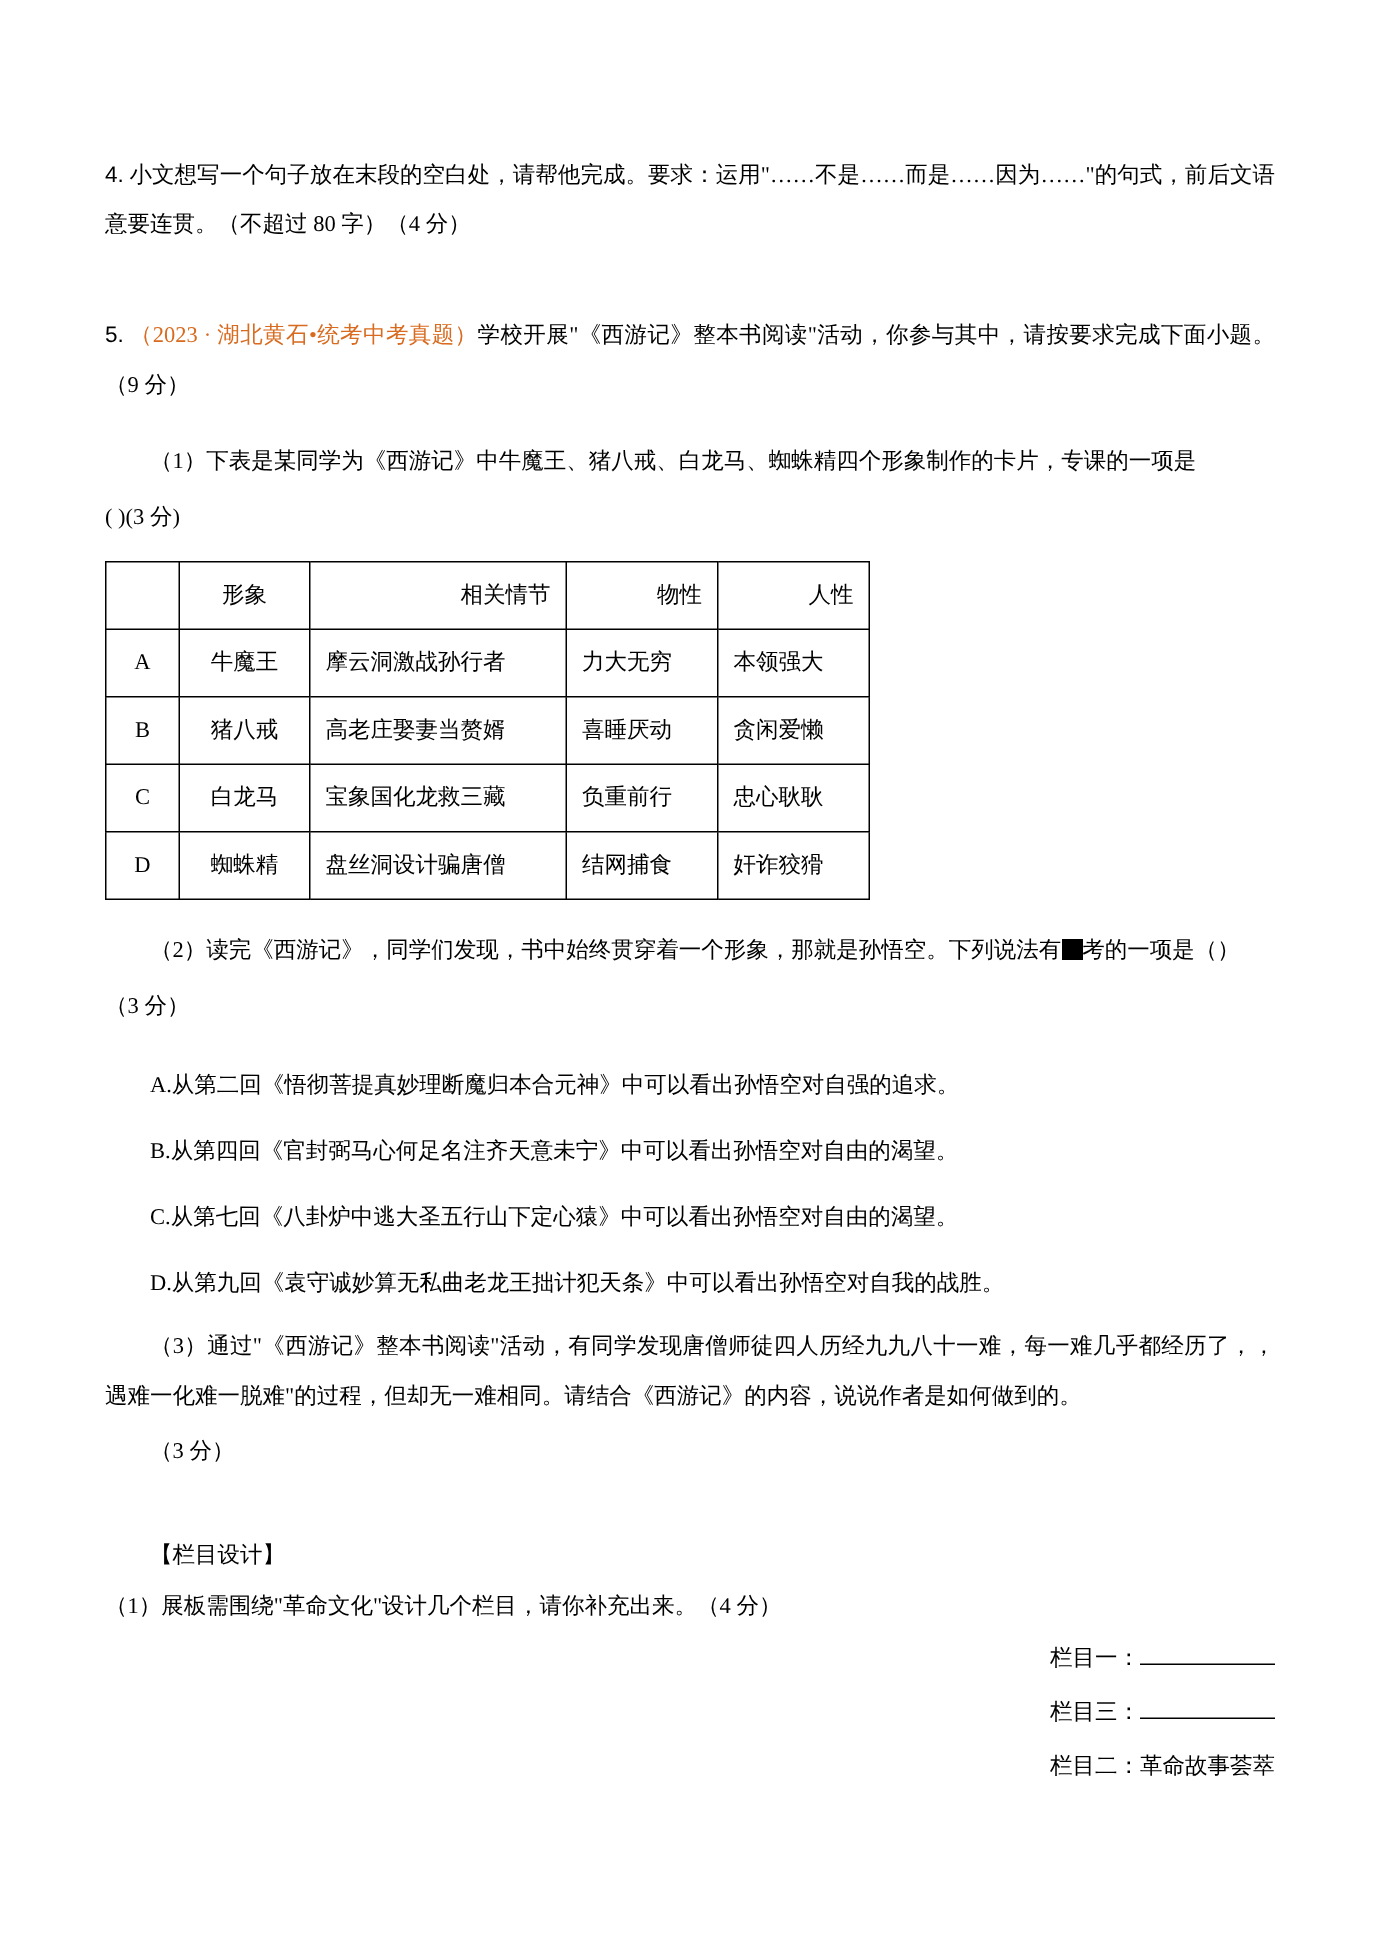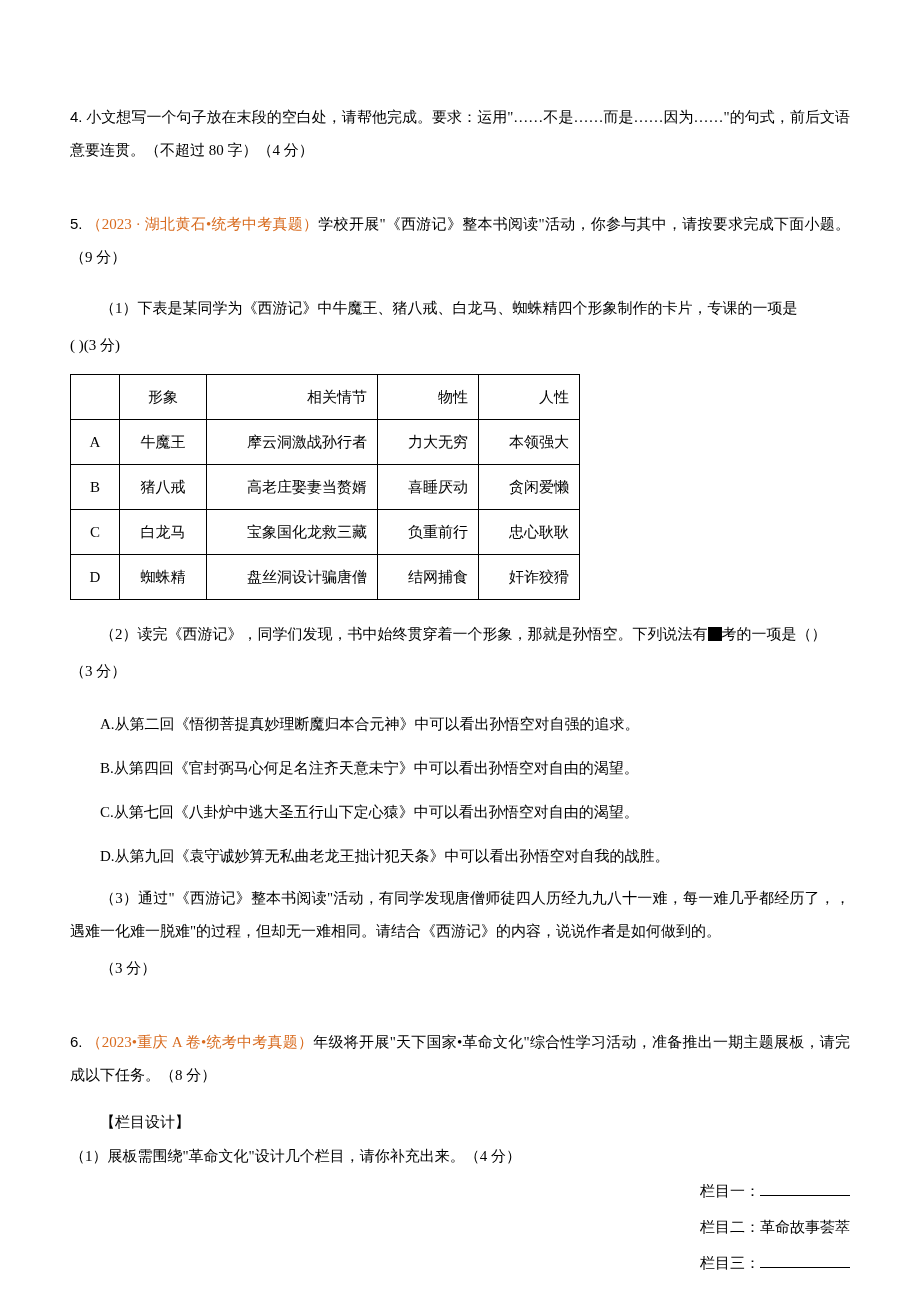--- a/index.html
+++ b/index.html
@@ -32,21 +32,21 @@
     color: #d86b1f;
   }
   table.grid {
     border-collapse: collapse;
     margin: 12px 0 18px 0;
     font-size: 15px;
   }
   table.grid td, table.grid th {
     border: 1px solid #000;
     padding: 10px 10px;
-    text-align: right;
+    text-align: left;
     vertical-align: middle;
     font-weight: normal;
   }
   table.grid th {
     text-align: right;
   }
   table.grid .col-opt { width: 28px; text-align: center;}
   table.grid .col-img { width: 66px; text-align: center;}
   table.grid .col-plot { width: 150px; }
   table.grid .col-prop { width: 80px; }
@@ -144,28 +144,24 @@
   <p class="option-line">A.从第二回《悟彻菩提真妙理断魔归本合元神》中可以看出孙悟空对自强的追求。</p>
   <p class="option-line">B.从第四回《官封弼马心何足名注齐天意未宁》中可以看出孙悟空对自由的渴望。</p>
   <p class="option-line">C.从第七回《八卦炉中逃大圣五行山下定心猿》中可以看出孙悟空对自由的渴望。</p>
   <p class="option-line">D.从第九回《袁守诚妙算无私曲老龙王拙计犯天条》中可以看出孙悟空对自我的战胜。</p>
 
   <p class="para indent" style="margin-bottom:4px;">（3）通过"《西游记》整本书阅读"活动，有同学发现唐僧师徒四人历经九九八十一难，每一难几乎都经历了，，遇难一化难一脱难"的过程，但却无一难相同。请结合《西游记》的内容，说说作者是如何做到的。</p>
   <p class="para indent">（3 分）</p>
 </div>
 
 <div class="question-block">
-  <p class="para">
-    <span class="num">6.</span>
-    <span class="orange">（2023•重庆 A 卷•统考中考真题）</span><span>年级将开展"天下国家•革命文化"综合性学习活动，准备推出一期主题展板，请完成以下任务。（8 分）</span>
-  </p>
   <p class="sub-heading">【栏目设计】</p>
   <p class="para" style="margin-bottom:6px;">（1）展板需围绕"革命文化"设计几个栏目，请你补充出来。（4 分）</p>
   <p class="column-line">
     <span>栏目一：</span><span class="fill-line"></span>
   </p>
   <p class="column-line">
-    <span>栏目二：</span><span>革命故事荟萃</span>
+    <span>栏目三：</span><span class="fill-line"></span>
   </p>
   <p class="column-line">
-    <span>栏目三：</span><span class="fill-line"></span>
+    <span>栏目二：</span><span>革命故事荟萃</span>
   </p>
 </div>
 
 </body></html>

